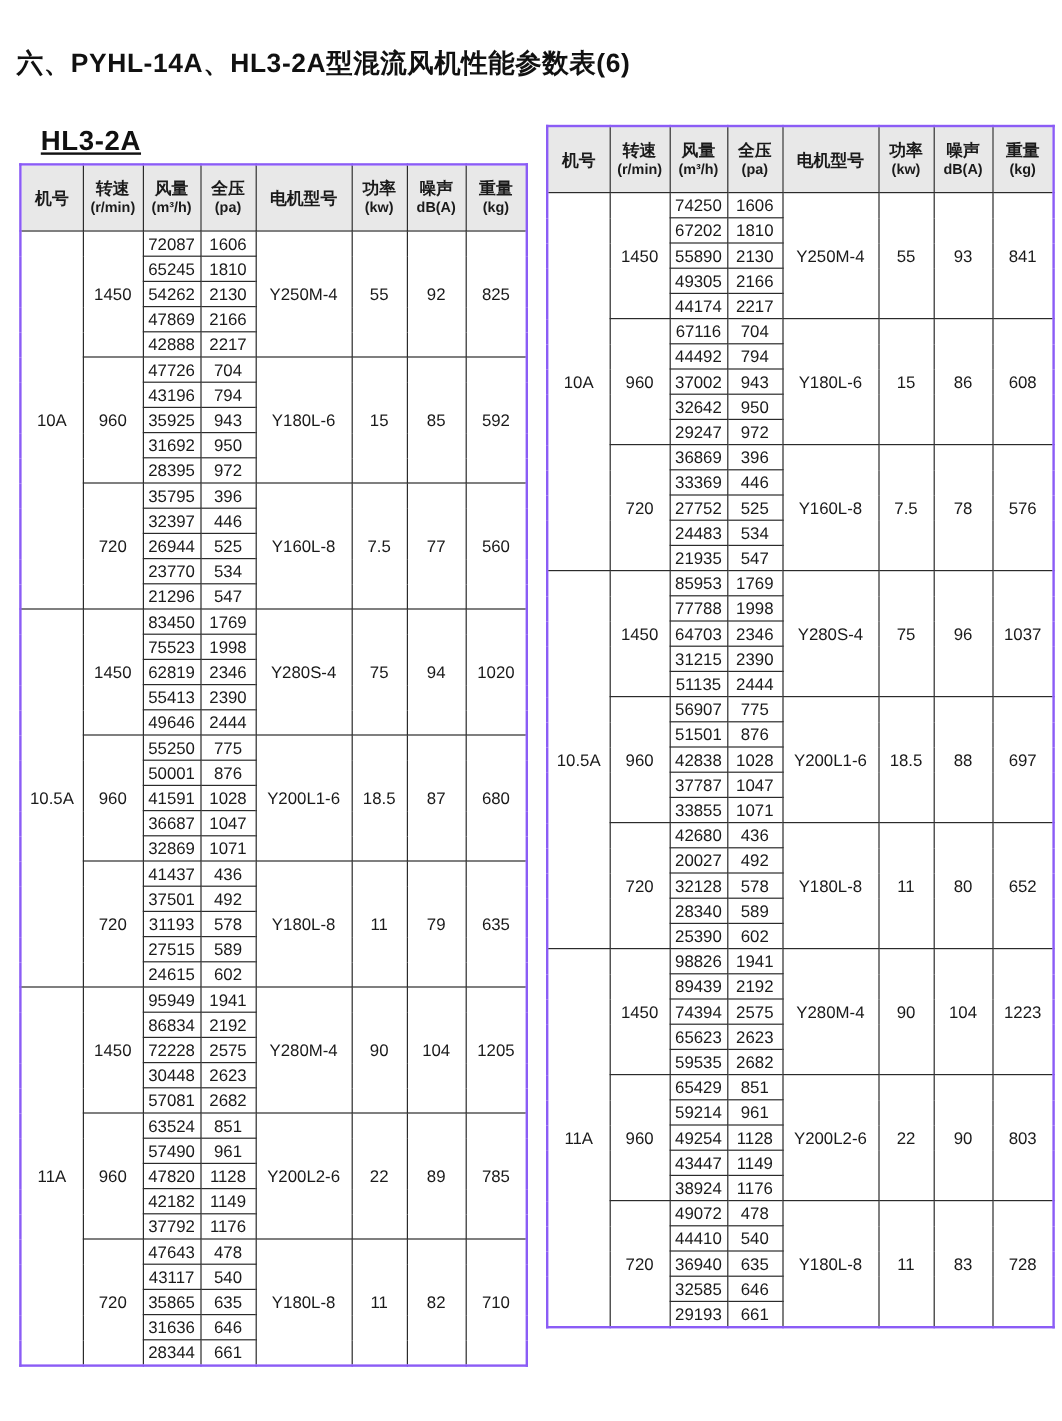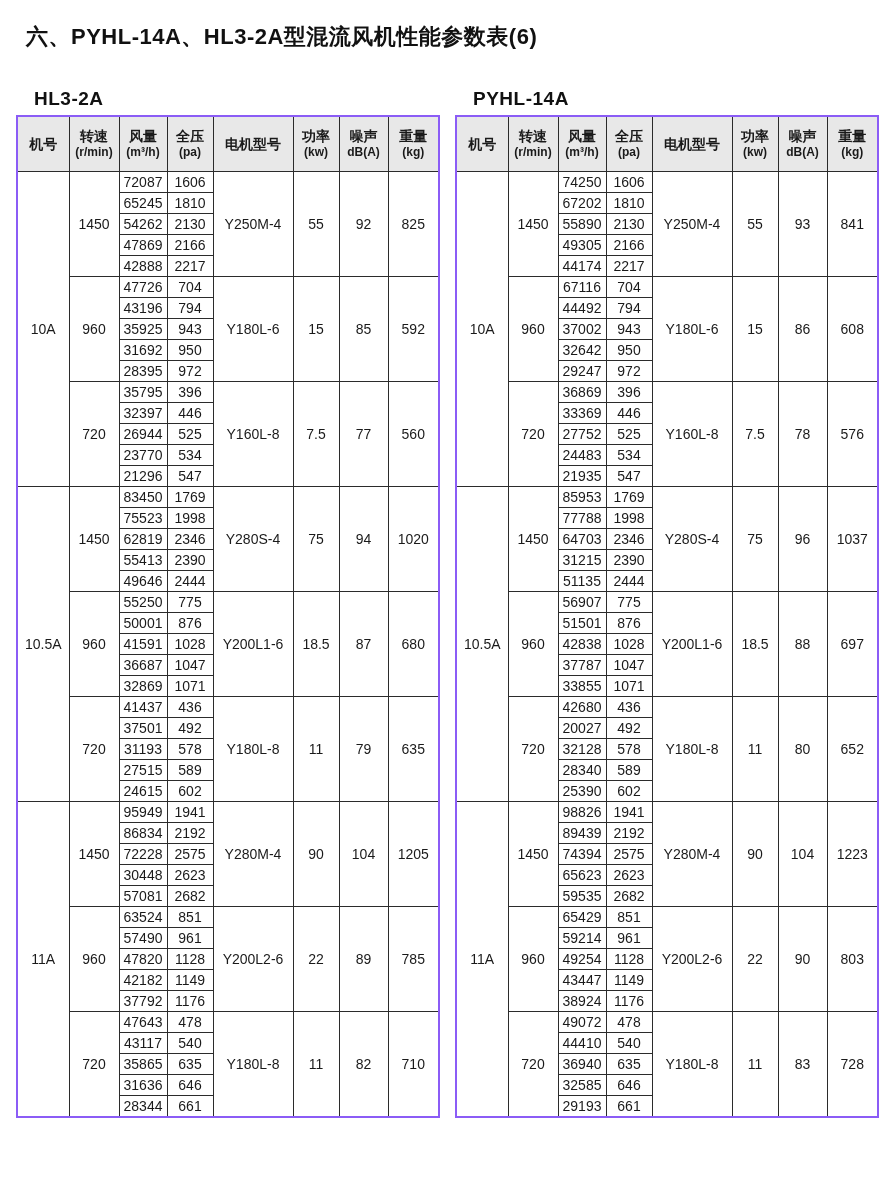--- a/index.html
+++ b/index.html
@@ -12,37 +12,38 @@
     position: relative;
     width: 885px;
     height: 1184px;
     background: #ffffff;
     overflow: hidden;
   }
   .title {
     font-size: 22px;
     font-weight: bold;
     color: #111111;
-    margin: 12px;
-    padding: 10px 0 0 14px;
+    margin: 0;
+    padding: 38px 0 0 14px;
     letter-spacing: 0.5px;
   }
   .tables-row {
     display: flex;
     gap: 17px;
     margin: 36px 0 0 16px;
     align-items: flex-start;
   }
   .table-block { width: 422px; }
   .table-label {
-    font-size: 19px;
+    font-size: 23px;
     font-weight: bold;
     color: #111111;
     margin: 0 0 5px 18px;
     letter-spacing: 0.5px;
+    text-decoration: underline;
   }
   table.fan-table {
     border-collapse: collapse;
     table-layout: fixed;
     width: 422px;
     border: 2px solid #8b5cf6;
   }
   .fan-table th, .fan-table td {
     border: 1px solid #2b2b2b;
     text-align: center;
@@ -345,21 +346,20 @@
               <td>646</td>
             </tr>
             <tr>
               <td>28344</td>
               <td>661</td>
             </tr>
           </tbody>
         </table>
     </section>
     <section class="table-block">
-      <div class="table-label">PYHL-14A</div>
       <table class="fan-table">
           <colgroup>
             <col style="width: 52px;">
             <col style="width: 50px;">
             <col style="width: 48px;">
             <col style="width: 46px;">
             <col style="width: 80px;">
             <col style="width: 46px;">
             <col style="width: 49px;">
             <col style="width: 51px;">

